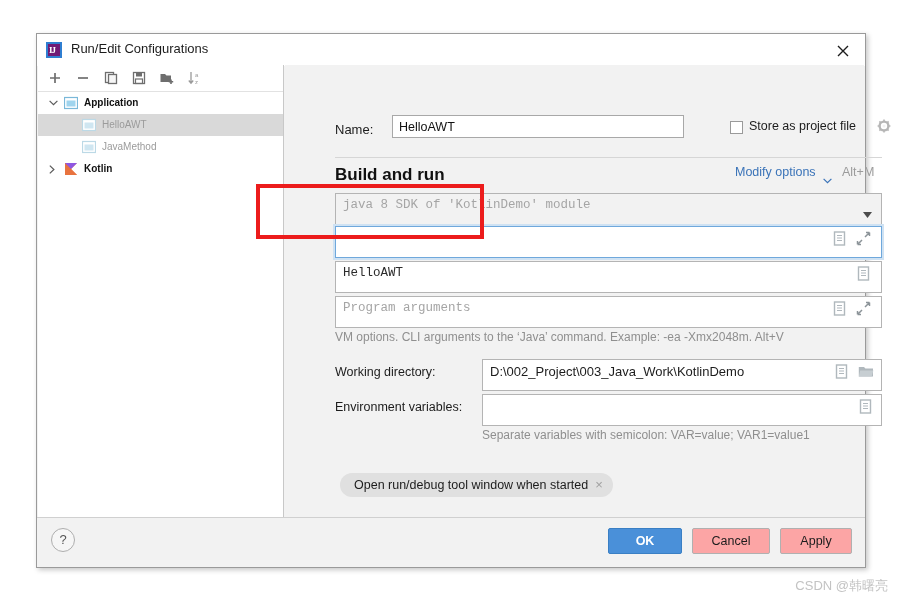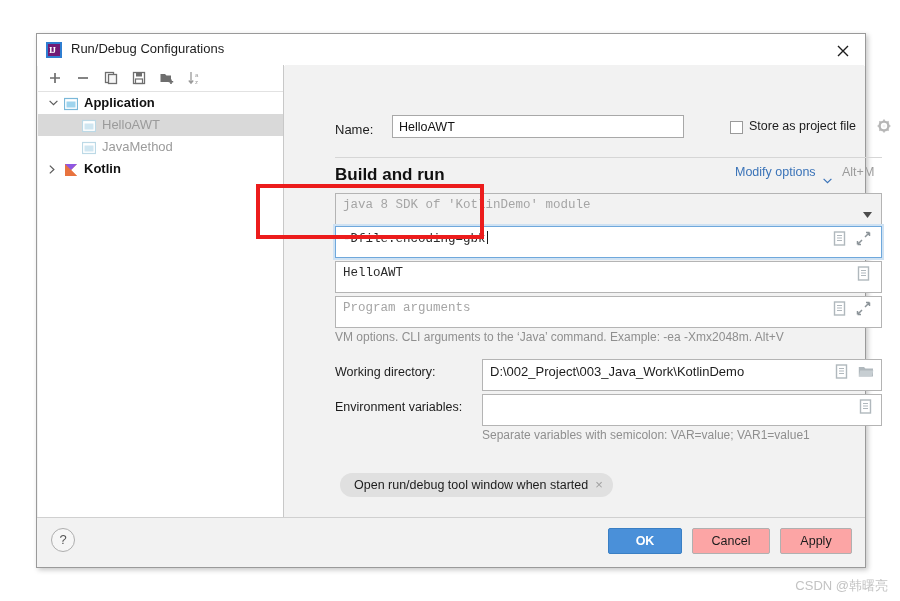--- a/index.html
+++ b/index.html
@@ -112,21 +112,21 @@
     position: absolute;
     left: 0; top: 27px;
     width: 100%;
     bottom: 30px;
     overflow: hidden;
   }
   .tree-row {
     position: relative;
     height: 22px;
     line-height: 22px;
-    font-size: 13px;
+    font-size: 10px;
     white-space: nowrap;
     cursor: default;
   }
   .tree-row.selected { background: #d9d9d9; }
   .tw {
     position: absolute;
     top: 0; width: 14px; height: 22px;
   }
   .tw svg { position: absolute; left: 3px; top: 8px; }
   .tree-icon {
@@ -387,21 +387,21 @@
 <body>
 
 <div id="root">
 
   <div class="dialog">
 
     <div class="titlebar">
       <div class="title-icon">
           <span>IJ</span>
         </div>
-      <div class="title-text">Run/Debug Configurations</div>
+      <div class="title-text">Run/Edit Configurations</div>
       <div class="close-btn">
         <svg width="12" height="12" viewBox="0 0 12 12">
           <path d="M1 1 L11 11 M11 1 L1 11" stroke="#1c1c1c" stroke-width="1.4" fill="none"></path>
         </svg>
       </div>
     </div>
 
     <div class="content">
 
       <div class="left-panel">
@@ -532,21 +532,20 @@
         <div class="field combo" style="top:128px;">
           <div class="ftext placeholder">java 8 SDK of 'KotlinDemo' module</div>
           <div class="combo-arrow">
             <svg width="9" height="6" viewBox="0 0 9 6">
                 <path d="M0 0 L9 0 L4.5 6 Z" fill="#4c4c4c"></path>
               </svg>
           </div>
         </div>
 
         <div class="field focused" style="top:161px;">
-          <div class="ftext"><span>-Dfile.encoding=gbk</span><span class="caret"></span></div>
           <div class="fi" style="right:34px;">
             <svg width="15" height="15" viewBox="0 0 15 15">
               <rect x="2.5" y="1" width="10" height="13" fill="#ffffff" stroke="#b0b8bd" stroke-width="1.4"></rect>
               <path d="M5 4.5 H10 M5 7 H10 M5 9.5 H10" stroke="#b0b8bd" stroke-width="1.1"></path>
             </svg>
           </div>
           <div class="fi" style="right:10px;">
             <svg width="15" height="15" viewBox="0 0 15 15">
               <path d="M13.5 1.5 L9 6 M13.5 1.5 H10 M13.5 1.5 V5" stroke="#8c9499" stroke-width="1.5" fill="none"></path>
               <path d="M1.5 13.5 L6 9 M1.5 13.5 H5 M1.5 13.5 V10" stroke="#8c9499" stroke-width="1.5" fill="none"></path>

